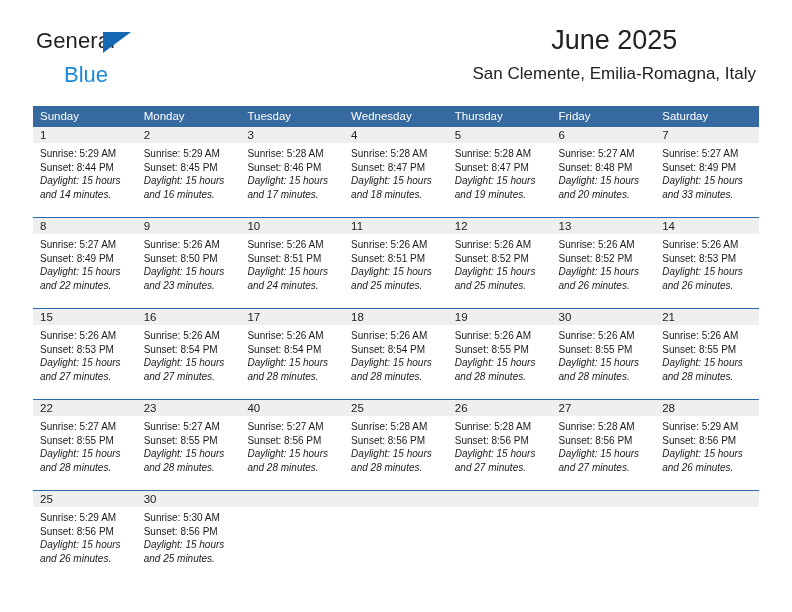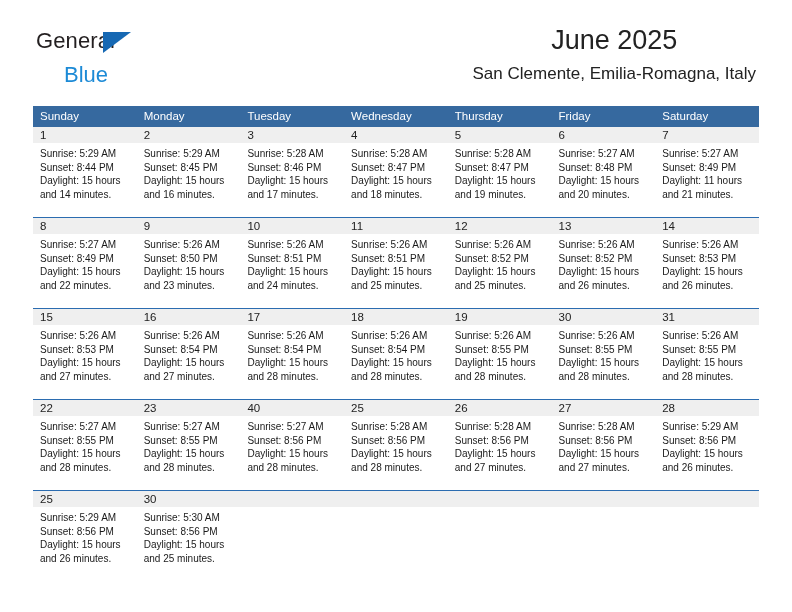--- a/index.html
+++ b/index.html
@@ -132,20 +132,21 @@
     padding: 4px 6px 0 7px;
     font-size: 10px;
     line-height: 13.6px;
     color: #1a1a1a;
   }
   .cell-body div {
     white-space: nowrap;
   }
   .cell-body .daylight {
     white-space: normal;
+    font-style: italic;
   }
 </style>
 </head>
 <body>
 
 <div class="page">
 
   <div class="page-header">
 
     <div class="brand">
@@ -223,21 +224,21 @@
               <div class="sunrise">Sunrise: 5:27 AM</div>
               <div class="sunset">Sunset: 8:48 PM</div>
               <div class="daylight">Daylight: 15 hours and 20 minutes.</div>
             </div>
           </td>
           <td class="day-cell">
             <div class="date-band">7</div>
             <div class="cell-body">
               <div class="sunrise">Sunrise: 5:27 AM</div>
               <div class="sunset">Sunset: 8:49 PM</div>
-              <div class="daylight">Daylight: 11 hours and 21 minutes.</div>
+              <div class="daylight">Daylight: 15 hours and 33 minutes.</div>
             </div>
           </td>
         </tr>
         <tr class="week-row sep-top">
           <td class="day-cell">
             <div class="date-band">8</div>
             <div class="cell-body">
               <div class="sunrise">Sunrise: 5:27 AM</div>
               <div class="sunset">Sunset: 8:49 PM</div>
               <div class="daylight">Daylight: 15 hours and 22 minutes.</div>
@@ -335,21 +336,21 @@
           </td>
           <td class="day-cell">
             <div class="date-band">30</div>
             <div class="cell-body">
               <div class="sunrise">Sunrise: 5:26 AM</div>
               <div class="sunset">Sunset: 8:55 PM</div>
               <div class="daylight">Daylight: 15 hours and 28 minutes.</div>
             </div>
           </td>
           <td class="day-cell">
-            <div class="date-band">31</div>
+            <div class="date-band">21</div>
             <div class="cell-body">
               <div class="sunrise">Sunrise: 5:26 AM</div>
               <div class="sunset">Sunset: 8:55 PM</div>
               <div class="daylight">Daylight: 15 hours and 28 minutes.</div>
             </div>
           </td>
         </tr>
         <tr class="week-row sep-top">
           <td class="day-cell">
             <div class="date-band">22</div>

